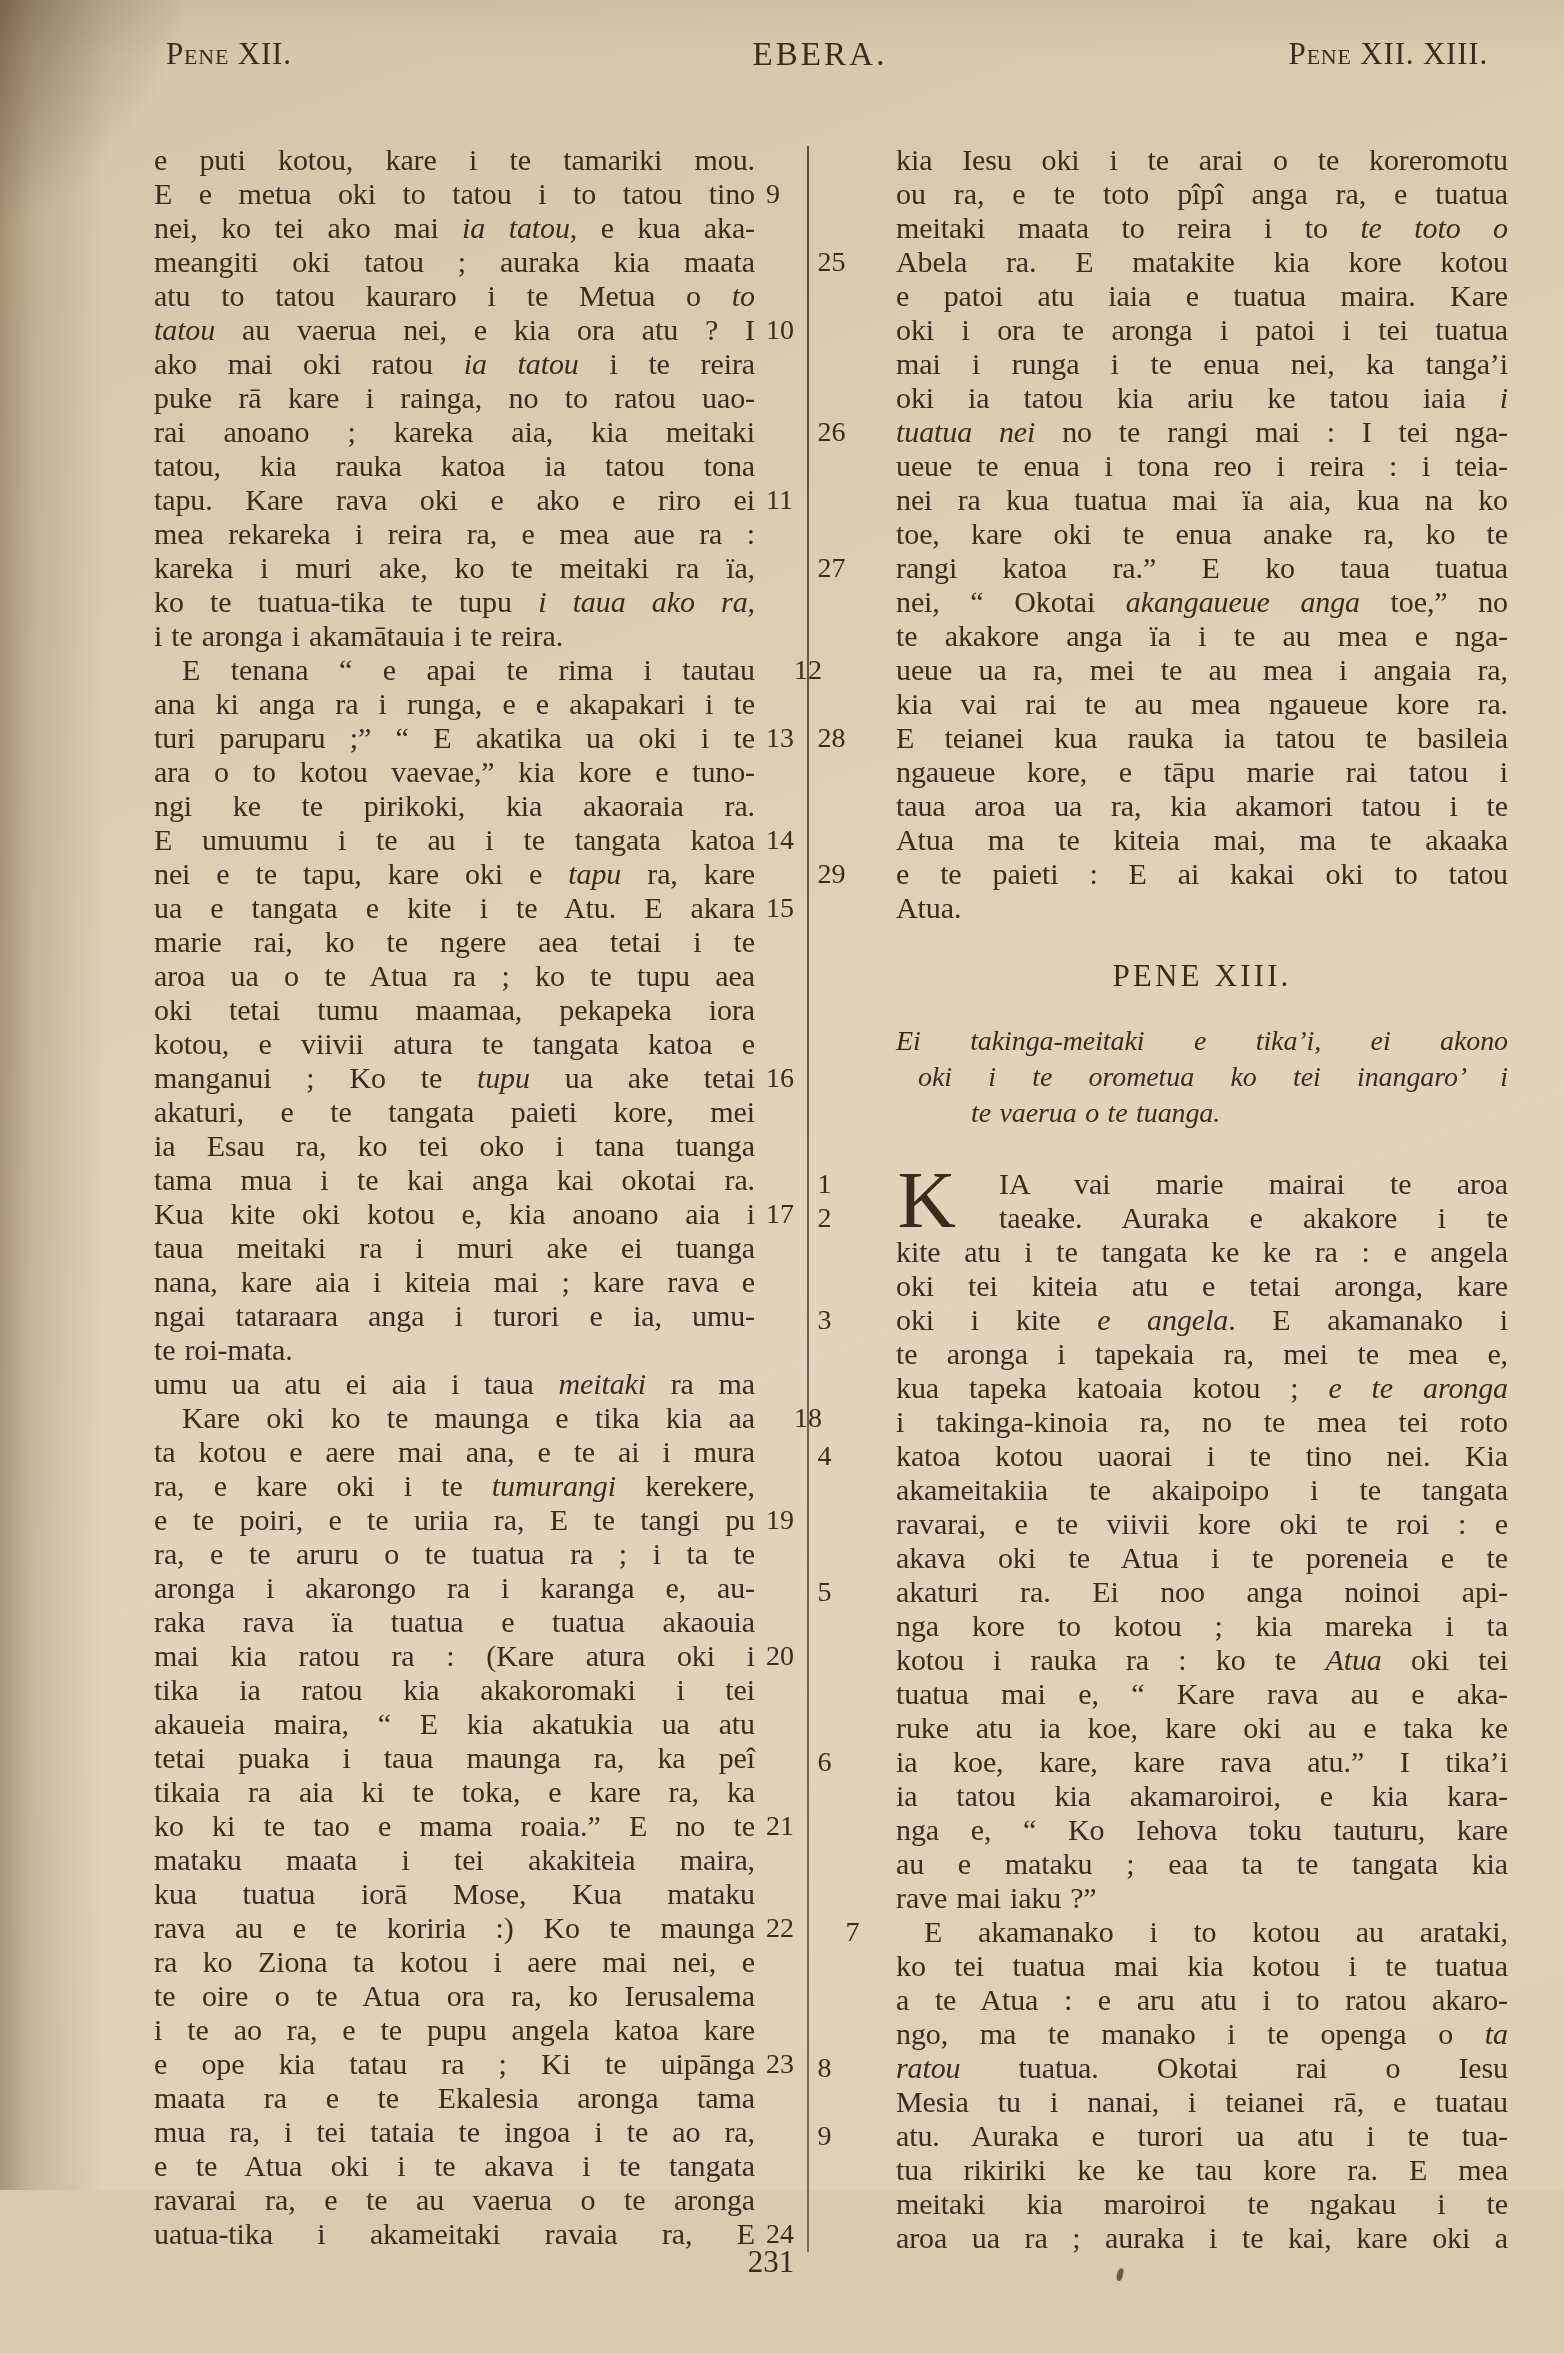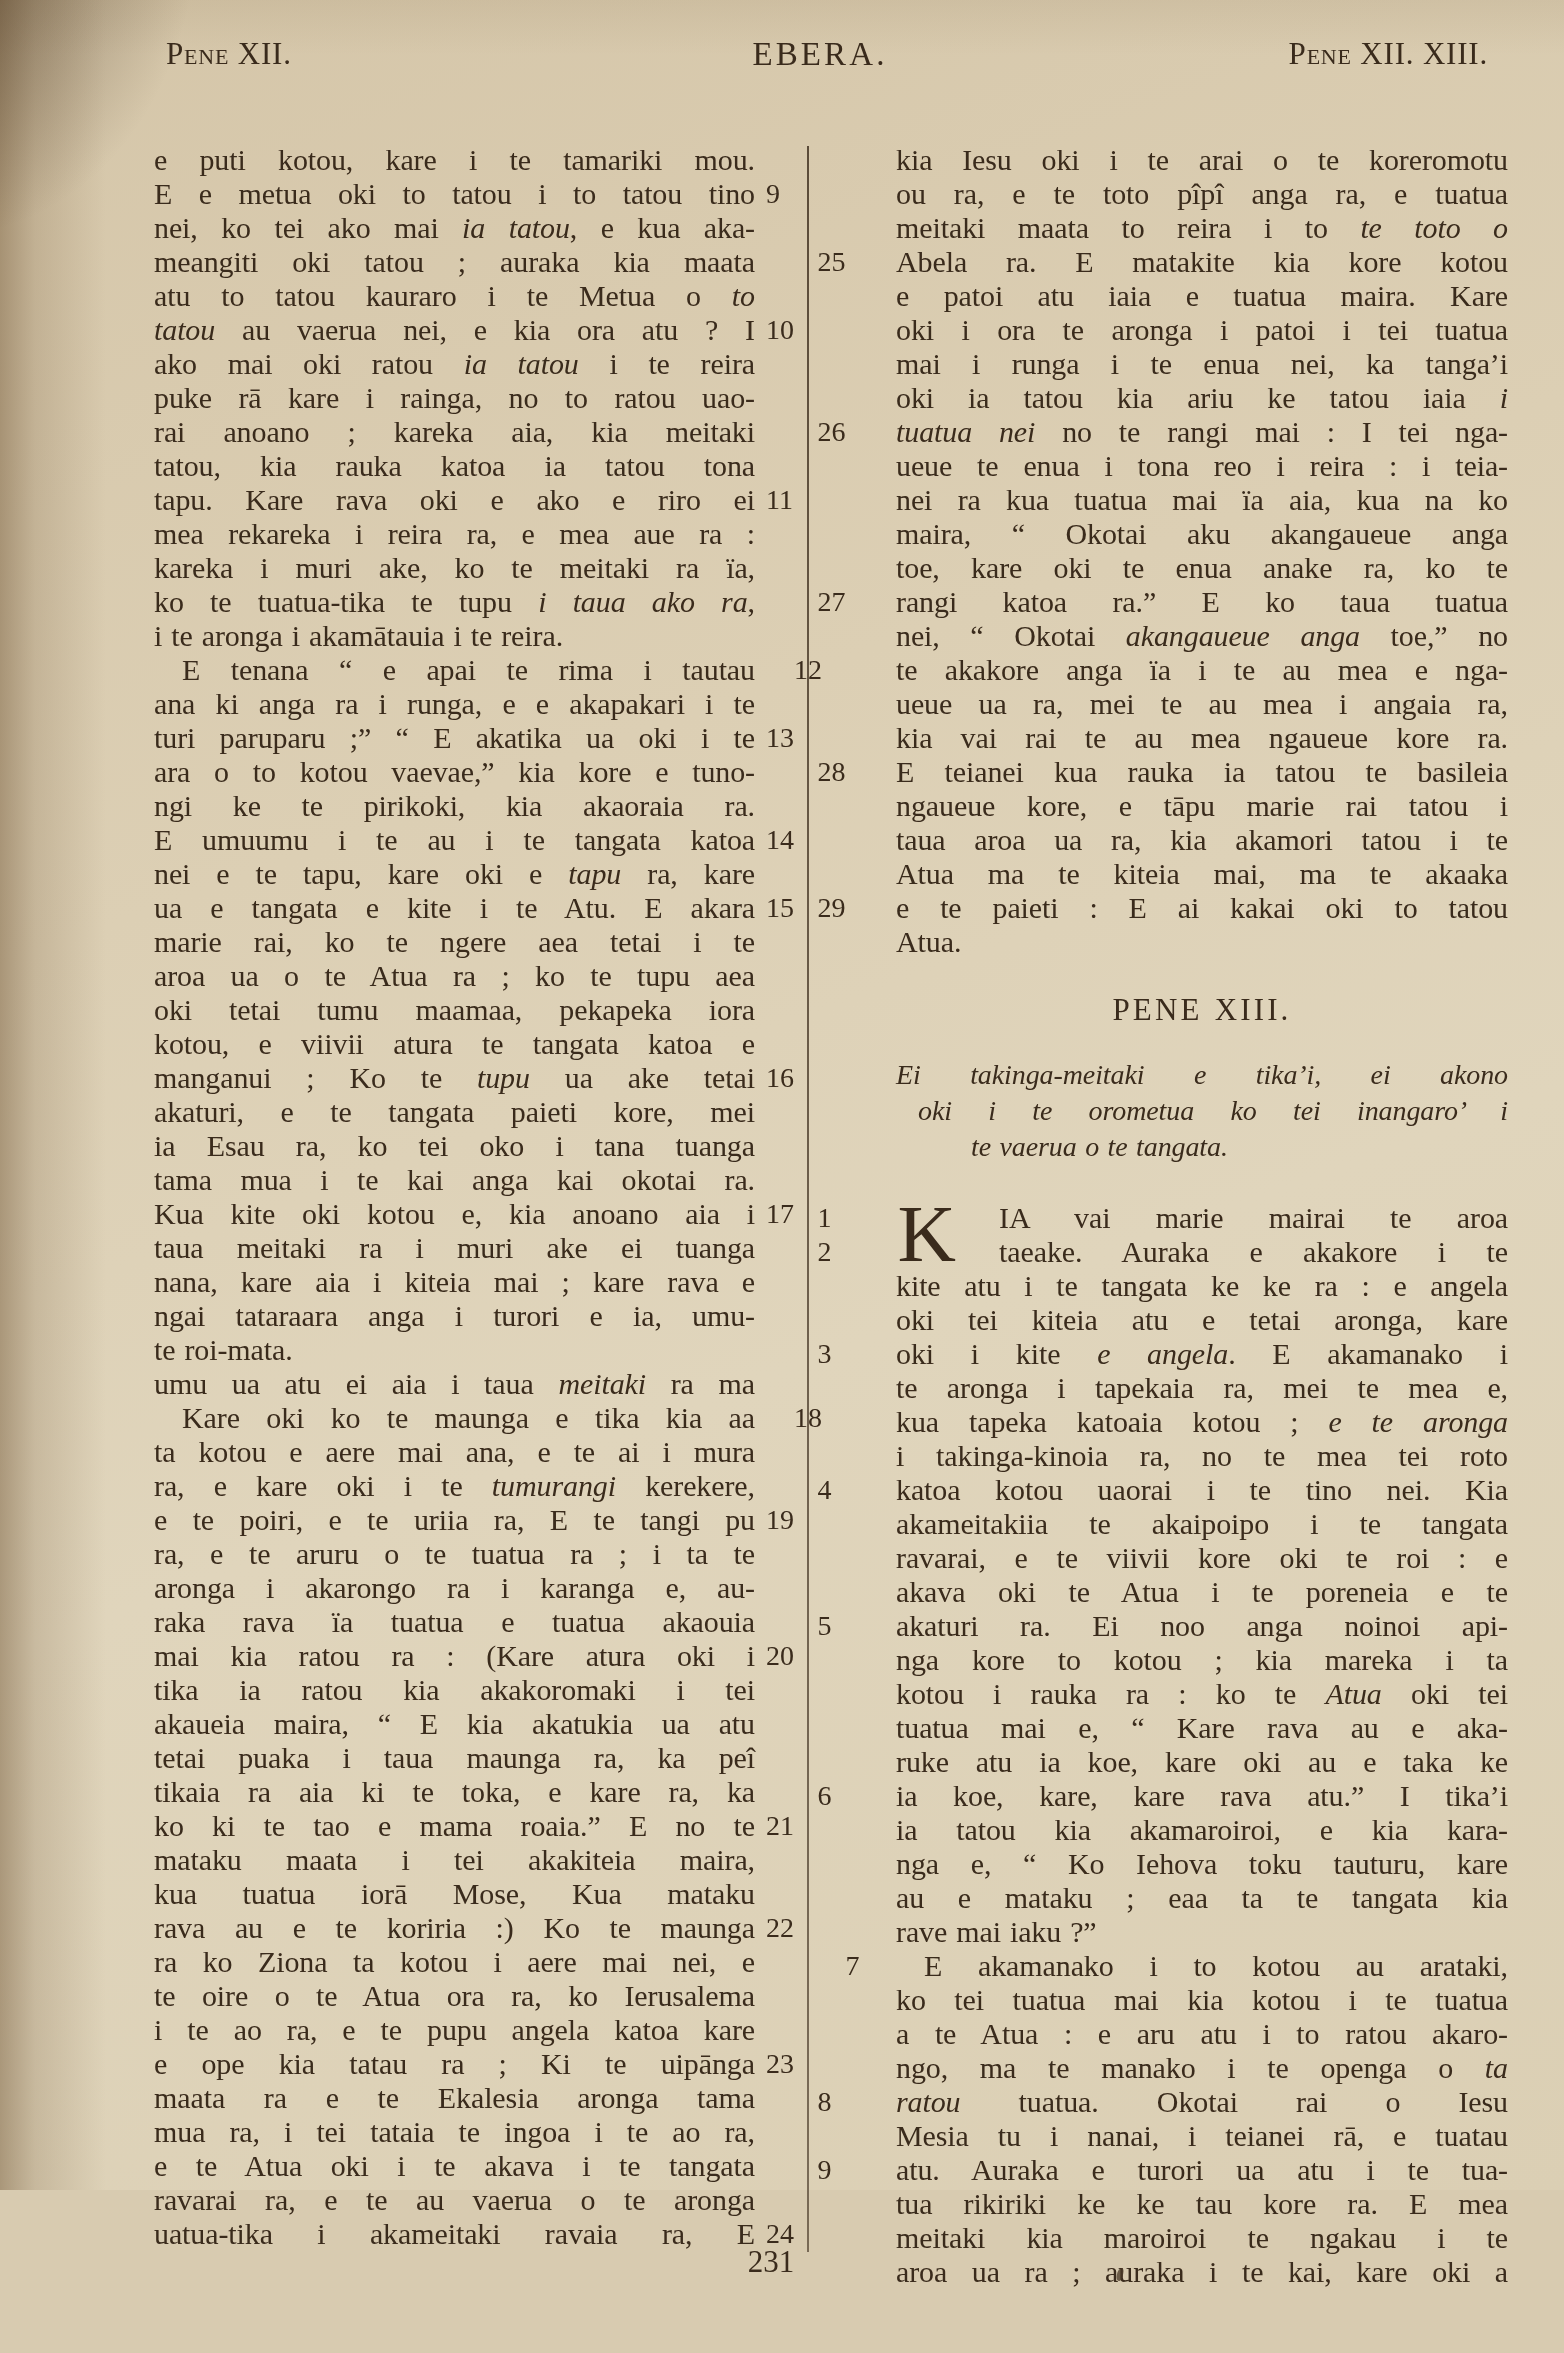--- a/index.html
+++ b/index.html
@@ -129,39 +129,38 @@
         <div class="bl"><span>ou ra, e te toto pîpî anga ra, e tuatua</span></div>
         <div class="bl"><span>meitaki maata to reira i to <i>te toto o</i></span></div>
         <div class="bl"><span class="vn-r">25</span><span>Abela ra. E matakite kia kore kotou</span></div>
         <div class="bl"><span>e patoi atu iaia e tuatua maira. Kare</span></div>
         <div class="bl"><span>oki i ora te aronga i patoi i tei tuatua</span></div>
         <div class="bl"><span>mai i runga i te enua nei, ka tanga’i</span></div>
         <div class="bl"><span>oki ia tatou kia ariu ke tatou iaia <i>i</i></span></div>
         <div class="bl"><span class="vn-r">26</span><span><i>tuatua nei</i> no te rangi mai : I tei nga-</span></div>
         <div class="bl"><span>ueue te enua i tona reo i reira : i teia-</span></div>
         <div class="bl"><span>nei ra kua tuatua mai ïa aia, kua na ko</span></div>
-        <div class="bl"><span>maira, “ Okotai aku akangaueue anga</span></div>
         <div class="bl"><span>toe, kare oki te enua anake ra, ko te</span></div>
         <div class="bl"><span class="vn-r">27</span><span>rangi katoa ra.” E ko taua tuatua</span></div>
         <div class="bl"><span>nei, “ Okotai <i>akangaueue anga</i> toe,” no</span></div>
         <div class="bl"><span>te akakore anga ïa i te au mea e nga-</span></div>
         <div class="bl"><span>ueue ua ra, mei te au mea i angaia ra,</span></div>
         <div class="bl"><span>kia vai rai te au mea ngaueue kore ra.</span></div>
         <div class="bl"><span class="vn-r">28</span><span>E teianei kua rauka ia tatou te basileia</span></div>
         <div class="bl"><span>ngaueue kore, e tāpu marie rai tatou i</span></div>
         <div class="bl"><span>taua aroa ua ra, kia akamori tatou i te</span></div>
         <div class="bl"><span>Atua ma te kiteia mai, ma te akaaka</span></div>
         <div class="bl"><span class="vn-r">29</span><span>e te paieti : E ai kakai oki to tatou</span></div>
         <div class="bl end"><span>Atua.</span></div>
       </div>
     <div class="ch-heading">PENE XIII.</div>
     <div class="ch-intro" id="ch-intro">
         <div class="il">Ei takinga-meitaki e tika’i, ei akono</div>
         <div class="il">oki i te orometua ko tei inangaro’ i</div>
-        <div class="il">te vaerua o te tangata.</div>
+        <div class="il">te vaerua o te tuanga.</div>
       </div>
     <div class="ch13" id="ch13-lines">
         <div class="bl d1"><span class="vn-r">1</span><span class="dropcap">K</span><span>IA vai marie mairai te aroa</span></div>
         <div class="bl d2"><span class="vn-r">2</span><span>taeake. Auraka e akakore i te</span></div>
         <div class="bl"><span>kite atu i te tangata ke ke ra : e angela</span></div>
         <div class="bl"><span>oki tei kiteia atu e tetai aronga, kare</span></div>
         <div class="bl"><span class="vn-r">3</span><span>oki i kite <i>e angela</i>. E akamanako i</span></div>
         <div class="bl"><span>te aronga i tapekaia ra, mei te mea e,</span></div>
         <div class="bl"><span>kua tapeka katoaia kotou ; <i>e te aronga</i></span></div>
         <div class="bl"><span>i takinga-kinoia ra, no te mea tei roto</span></div>

